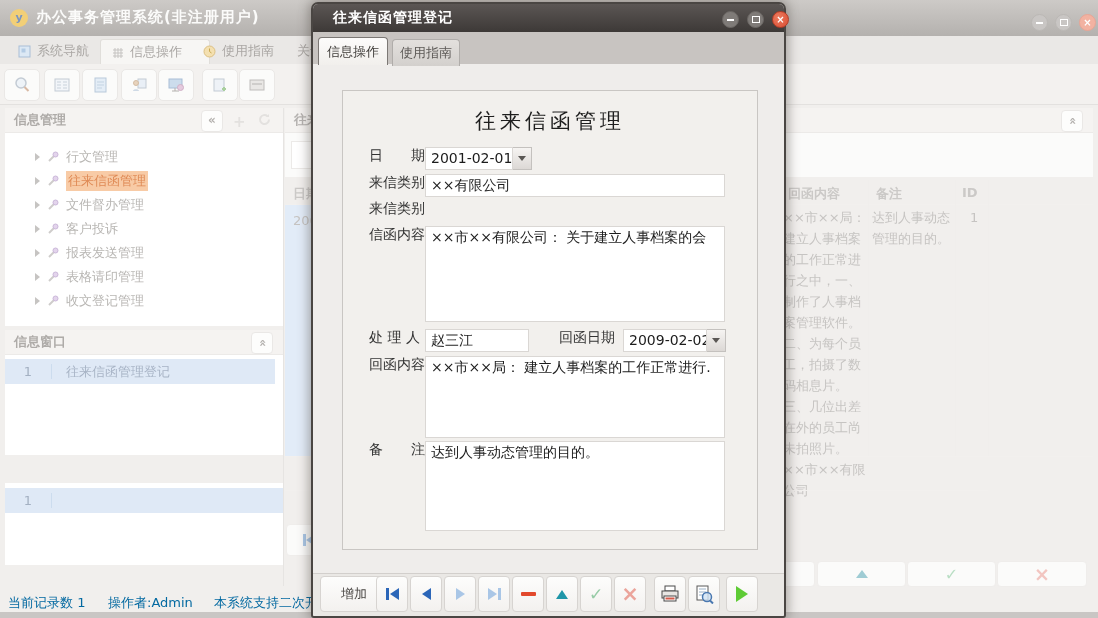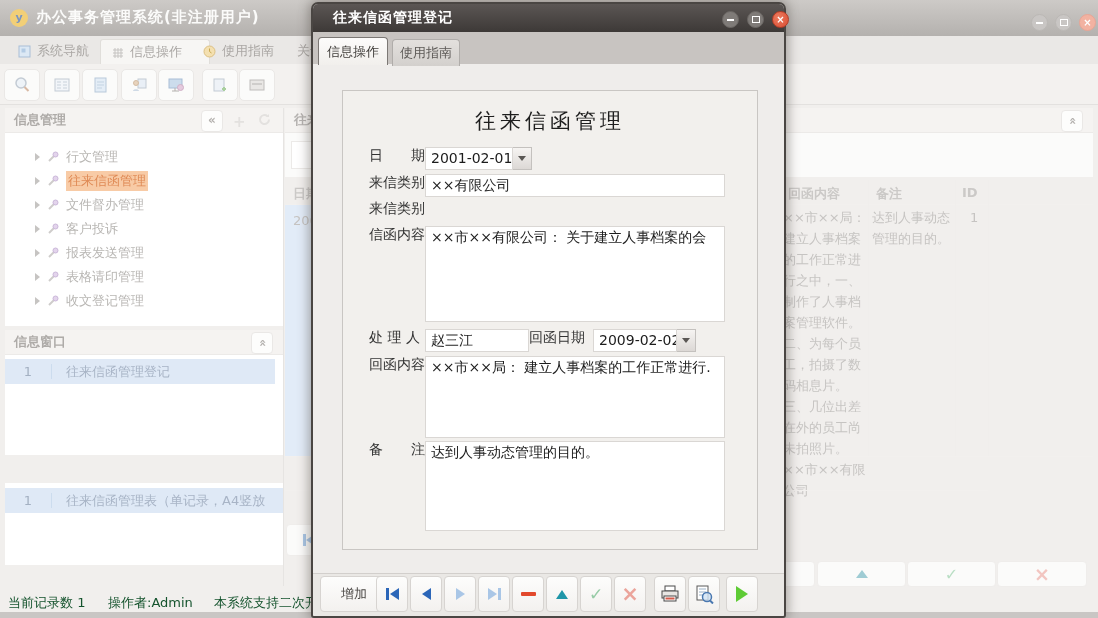--- a/index.html
+++ b/index.html
@@ -37,21 +37,21 @@
   .side-row{position:absolute;height:25px;background:#dfe9f6;display:flex;align-items:center;
             font-size:13px;color:#a8b4c6}
   
   .grid-hd{position:absolute;font-size:13px;font-weight:bold;color:#cbc9c7}
   .grid-cell{position:absolute;font-size:13px;color:#c6c4c2;line-height:21px}
   .vline{position:absolute;width:1px;background:#f0eeec}
   .hline{position:absolute;height:1px;background:#f2f0ee}
   .wide-btn{position:absolute;top:561px;height:24px;background:#fbfbfa;border:1px solid #efedeb;
             border-radius:4px;display:flex;align-items:center;justify-content:center}
   .t-up-pale{width:0;height:0;border-bottom:8px solid #9fccd4;border-left:6px solid transparent;border-right:6px solid transparent}
-  .bg-status{position:absolute;top:594px;font-size:13px;color:#14532d}
+  .bg-status{position:absolute;top:594px;font-size:13px;color:#0369a1}
   
   .dlg{left:311px;top:2px;width:471px;height:612px;background:#efedeb;border:2px solid #4a4643;
        border-radius:7px 7px 3px 3px;box-shadow:0 0 12px 2px rgba(70,64,58,.45);z-index:10}
   .dlg-titlebar{left:0;top:0;right:0;height:28px;background:linear-gradient(#5b5654,#3d3937);
                 border-radius:5px 5px 0 0}
   .dlg-title{left:20px;top:5px;color:#ffffff;font-size:14px;font-weight:bold;letter-spacing:1px}
   .circ.dk{background:#7f7b78;border:1px solid #6a6663}
   .circ.close{background:radial-gradient(circle at 35% 35%,#ec7a5d,#d94e35);border:1px solid #b23c26}
   .dlg-tabstrip{left:0;top:28px;right:0;height:32px;background:#c8c4c1}
   .dlg-tab{position:absolute;height:26px;font-size:13px;display:flex;align-items:center;justify-content:center;
@@ -258,21 +258,20 @@
     <div class="abs" style="left:0;top:247px;width:278px;height:100px;background:#fff">
       <div class="side-row" style="left:0;top:4px;width:270px">
         <span class="num-cell">1</span>
         <span style="padding-left:14px">往来信函管理登记</span>
       </div>
     </div>
 
     <div class="abs" style="left:0;top:375px;width:278px;height:82px;background:#fff;overflow:hidden">
       <div class="side-row" style="left:0;top:5px;width:278px">
         <span class="num-cell">1</span>
-        <span style="padding-left:14px;white-space:nowrap">往来信函管理表（单记录，A4竖放</span>
       </div>
     </div>
   </div>
 
   <div class="abs" style="left:285px;top:108px;width:808px;height:478px">
     <div class="panel-hdr" style="position:relative;background:#f5f3f1">
       <span style="color:#b5b2b0">往来信函管理</span>
       <div class="sq-btn" style="left:776px;top:2px;transform:rotate(90deg)">«</div>
     </div>
 
@@ -371,21 +370,21 @@
     </div>
 
     <div class="frow" style="left:26px;top:135px">
       <span class="flabel">信函内容</span>
       <div class="tarea" style="width:288px;height:90px">××市××有限公司： 关于建立人事档案的会</div>
     </div>
 
     <div class="frow" style="left:26px;top:238px">
       <span class="flabel">处 理 人</span>
       <div class="inp" style="width:92px">赵三江</div>
-      <span class="flabel" style="width:auto;margin-right:8px">回函日期</span>
+      <span class="flabel" style="width:auto;margin-left:30px;margin-right:8px">回函日期</span>
       <div style="display:flex">
         <div class="inp" style="width:72px">2009-02-02</div>
         <div class="combo-btn">
             <span class="t-down-dark"></span>
           </div>
       </div>
     </div>
 
     <div class="frow" style="left:26px;top:265px">
       <span class="flabel">回函内容</span>

